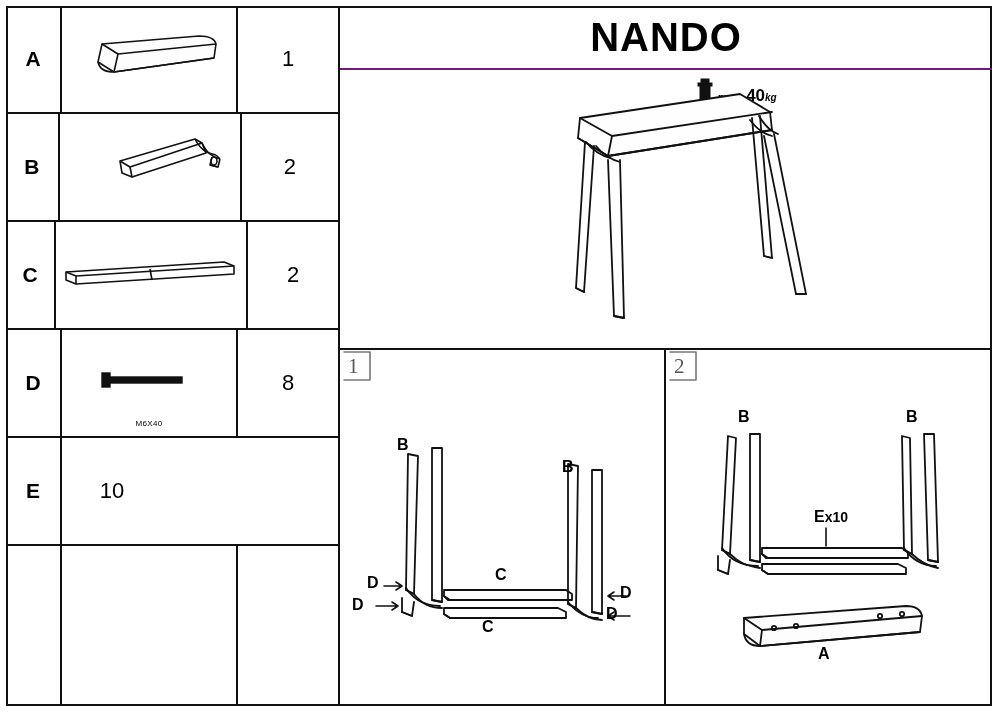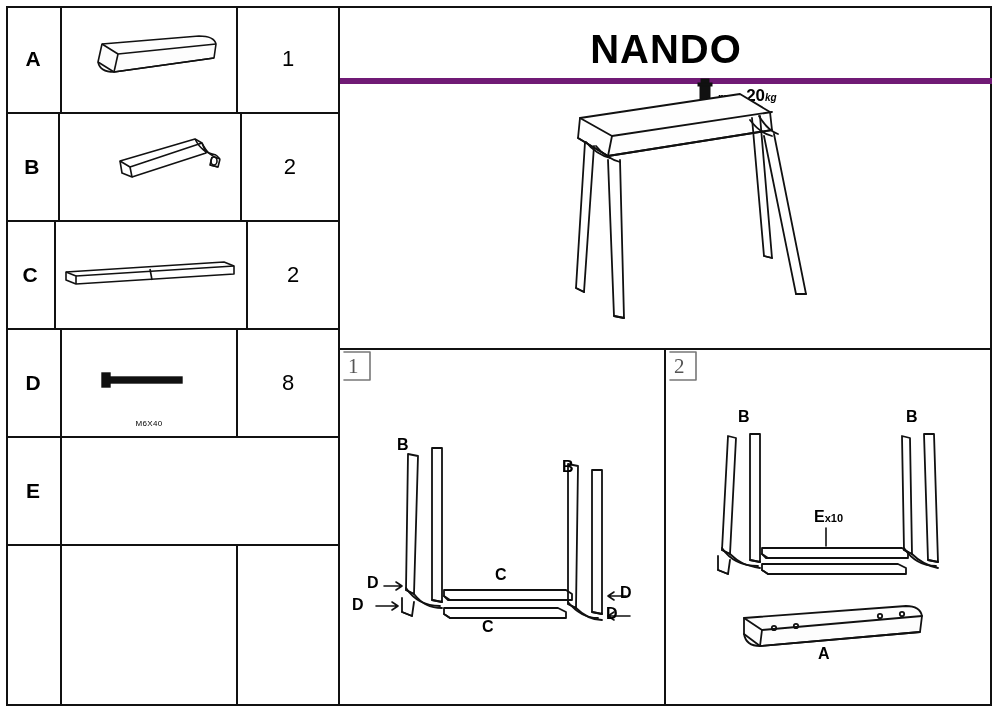--- a/index.html
+++ b/index.html
@@ -79,25 +79,25 @@
     left: 0;
     width: 100%;
     text-align: center;
     font-size: 8px;
     letter-spacing: .3px;
   }
   
   .title-area {
     position: absolute;
     left: 340px;
-    top: 18px;
+    top: 4px;
     width: 652px;
     height: 66px;
     box-sizing: border-box;
-    border-bottom: 6px solid #701a75;
+    border-bottom: 2px solid #701a75;
     display: flex;
     align-items: center;
     justify-content: center;
   }
   .brand {
     font-size: 40px;
     font-weight: bold;
     letter-spacing: 1px;
     line-height: 1;
     margin-top: 2px;
@@ -135,21 +135,21 @@
     font-weight: bold;
   }
   .load-label .big { font-size: 17px; }
   .load-label .sm { font-size: 10px; font-style: italic; }
   svg { display: block; }
   .lbl {
     position: absolute;
     font-size: 16px;
     font-weight: bold;
   }
-  .sub { font-size: 11px; font-weight: bold; }
+  .sub { font-size: 14px; font-weight: bold; }
 </style>
 </head>
 <body>
 
 <div id="sheet">
   <div class="frame"></div>
 
   <div class="parts-table">
 
     <div class="parts-row" style="top:0; height:108px;">
@@ -211,20 +211,21 @@
             <rect x="26" y="14" width="72" height="6"></rect>
           </g>
         </svg>
         <div class="bolt-code">M6X40</div>
       </div>
       <div class="cell-qty">8</div>
     </div>
 
     <div class="parts-row" style="top:432px; height:108px;">
       <div class="cell-letter">E</div>
+      <div class="cell-qty">10</div>
     </div>
 
     <div class="parts-row" style="top:540px; height:160px; border-bottom:none;">
       <div class="cell-letter"></div>
       <div class="cell-pic"></div>
       <div class="cell-qty"></div>
     </div>
   </div>
 
   <div class="title-area">
@@ -237,21 +238,21 @@
       <svg width="20" height="32" viewBox="0 0 20 32">
         <g fill="#111" stroke="#111" stroke-width="1">
           <rect x="6" y="1" width="8" height="4"></rect>
           <rect x="3" y="5" width="14" height="3"></rect>
           <rect x="5" y="8" width="10" height="16"></rect>
         </g>
       </svg>
     </div>
     <div class="load-label" style="left:378px; top:30px;">
       <span>max.</span>
-      <span class="big">20</span><span class="sm">kg</span>
+      <span class="big">40</span><span class="sm">kg</span>
     </div>
 
     <svg width="652" height="294" viewBox="0 0 652 294" style="position:absolute;left:0;top:0;">
       <g fill="none" stroke="#111" stroke-width="1.8" stroke-linejoin="round" stroke-linecap="round">
 
         <path d="M240 62 L400 38 L430 56 L432 74 L268 100 L238 82 Z" fill="#fefefe"></path>
         <path d="M238 82 L268 100 L432 74"></path>
         <path d="M240 62 L272 80 L432 56"></path>
         <path d="M272 80 L268 100"></path>
 

